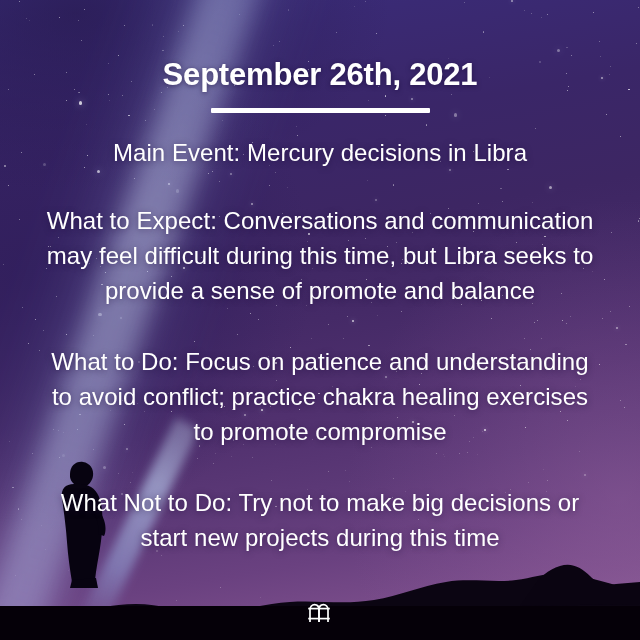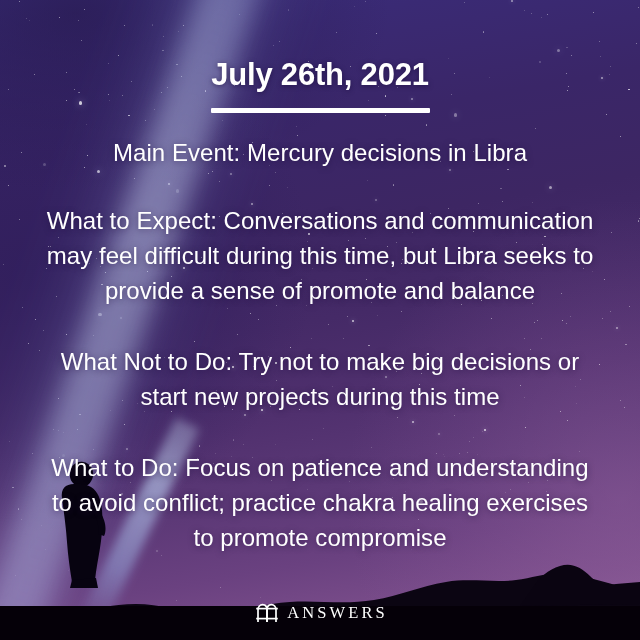--- a/index.html
+++ b/index.html
@@ -651,46 +651,45 @@
                  C25,34 27,30 30,28 Z"></path>
         <path d="M58,48 C62,50 66,56 68,62 C70,68 70,74 68,78
                  L62,76 C63,70 62,62 58,56 Z"></path>
         <path d="M36,122 L60,120 L62,130 L34,130 Z"></path>
       </g>
     </svg>
   </div>
 
   <div class="content">
 
-    <h1 class="headline">July 26th, 2021</h1>
+    <h1 class="headline">September 26th, 2021</h1>
 
     <div class="divider-wrap">
       <div class="divider"></div>
     </div>
 
     <p class="para para-main-event">Main Event: Mercury decisions in Libra</p>
 
     <p class="para para-expect">What to Expect: Conversations and communication may feel difficult during this time, but Libra seeks to provide a sense of promote and balance</p>
 
+    <p class="para para-todo">What to Do: Focus on patience and understanding to avoid conflict; practice chakra healing exercises to promote compromise</p>
+
     <p class="para para-notdo">What Not to Do: Try not to make big decisions or start new projects during this time</p>
-
-    <p class="para para-todo">What to Do: Focus on patience and understanding to avoid conflict; practice chakra healing exercises to promote compromise</p>
   </div>
 
   <div class="brand">
 
     <span class="brand-mark">
       <svg viewBox="0 0 26 26" width="26" height="26" aria-hidden="true">
         <g fill="none" stroke="#ffffff" stroke-width="1.7">
           <path d="M4,22 L4,10 C4,6.6 6.1,4.6 8.6,4.6 C11.1,4.6 13,6.6 13,10 L13,22"></path>
           <path d="M13,22 L13,10 C13,6.6 14.9,4.6 17.4,4.6 C19.9,4.6 22,6.6 22,10 L22,22"></path>
         </g>
         <g stroke="#ffffff" stroke-width="1.7">
           <line x1="2.2" y1="8.6" x2="23.8" y2="8.6"></line>
           <line x1="2.2" y1="18.6" x2="23.8" y2="18.6"></line>
         </g>
       </svg>
     </span>
 
-    <span class="brand-word">ANSWERS</span>
   </div>
 
 </div>
 
 </body></html>

